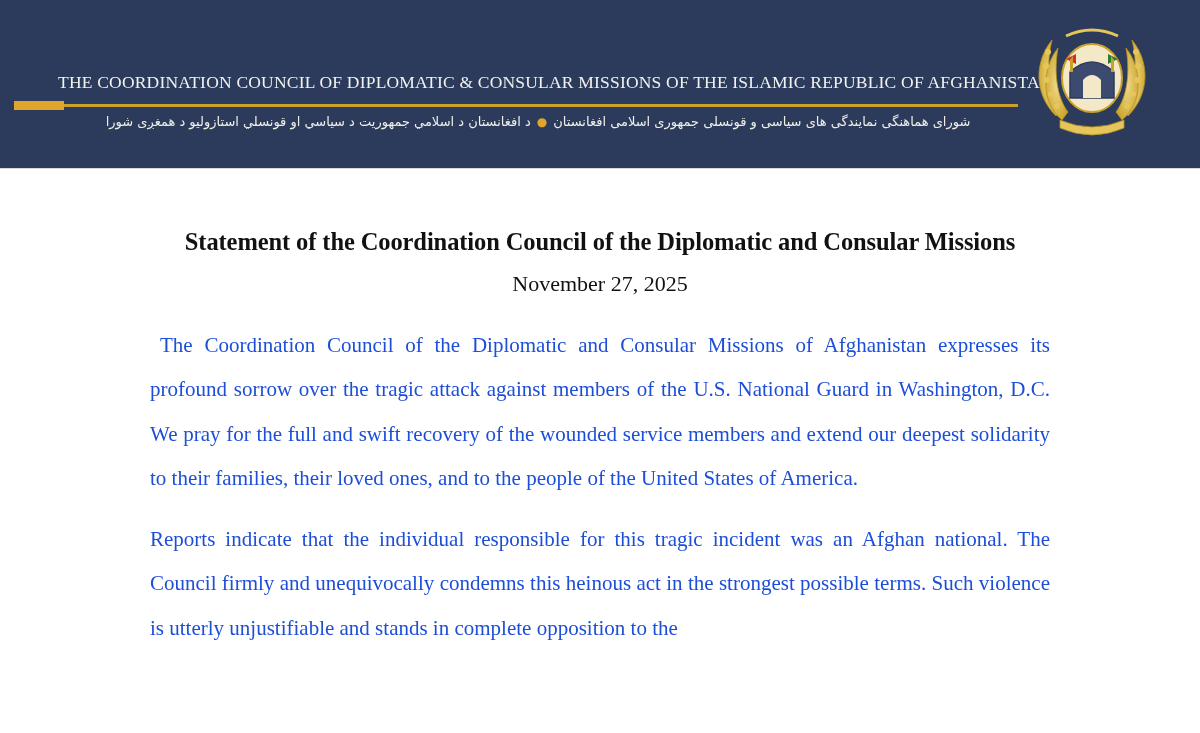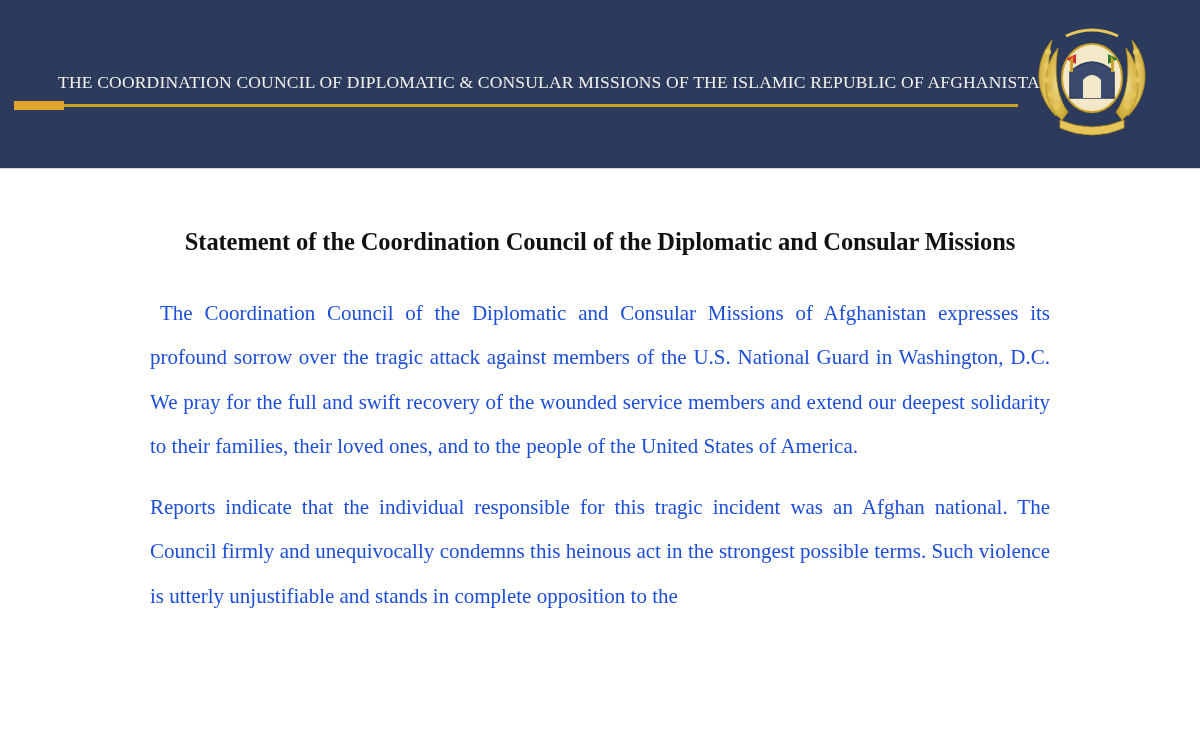--- a/index.html
+++ b/index.html
@@ -105,23 +105,23 @@
   }
 
   
   .doc {
     position: relative;
     width: 1200px;
     padding: 0;
   }
 
   .doc-inner {
-    margin: 12px auto;
+    margin: 0 auto;
     width: 900px;
-    padding-top: 40px;
+    padding-top: 52px;
   }
 
   .doc-title {
     text-align: center;
     font-family: "Liberation Serif", serif;
     font-weight: bold;
     font-size: 24.5px;
     color: #111111;
     line-height: 1.82;
     letter-spacing: -0.1px;
@@ -158,20 +158,21 @@
 <div class="page">
 
   <div class="letterhead">
     <div class="letterhead-inner">
 
       <div class="lh-title">THE COORDINATION COUNCIL OF DIPLOMATIC &amp; CONSULAR MISSIONS OF THE ISLAMIC REPUBLIC OF AFGHANISTAN</div>
 
       <div class="lh-rule"></div>
       <div class="lh-rule-cap"></div>
 
+      <div class="lh-sub"><span>شورای هماهنگی نمایندگی های سیاسی و قونسلی جمهوری اسلامی افغانستان</span><span class="dot">●</span><span>د افغانستان د اسلامي جمهوریت د سیاسي او قونسلي استازولیو د همغږی شورا</span></div>
 
       <div class="emblem">
         <svg viewBox="0 0 132 132" width="132" height="132" xmlns="http://www.w3.org/2000/svg">
           <defs>
             <radialGradient id="wg" cx="50%" cy="50%" r="60%">
               <stop offset="0%" stop-color="#f0d98a"></stop>
               <stop offset="100%" stop-color="#c9a227"></stop>
             </radialGradient>
           </defs>
 
@@ -217,20 +218,21 @@
   </div>
   <div class="lh-shadow"></div>
 
   <div class="doc">
     <div class="doc-inner">
 
       <div class="doc-title">
         <div>Statement of the Coordination Council of the Diplomatic and Consular Missions</div>
       </div>
 
+      <div class="doc-date">November 27, 2025</div>
 
       <p class="doc-para first">The Coordination Council of the Diplomatic and Consular Missions of Afghanistan expresses its profound sorrow over the tragic attack against members of the U.S. National Guard in Washington, D.C. We pray for the full and swift recovery of the wounded service members and extend our deepest solidarity to their families, their loved ones, and to the people of the United States of America.</p>
       <p class="doc-para second">Reports indicate that the individual responsible for this tragic incident was an Afghan national. The Council firmly and unequivocally condemns this heinous act in the strongest possible terms. Such violence is utterly unjustifiable and stands in complete opposition to the</p>
 
     </div>
   </div>
 
 </div>
 
 </body></html>

